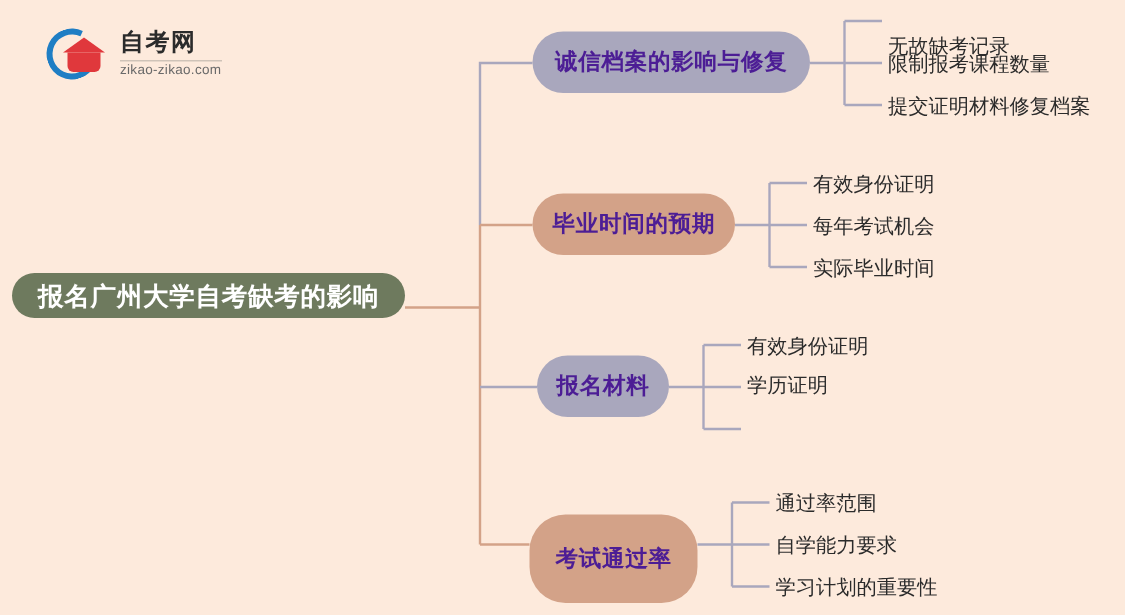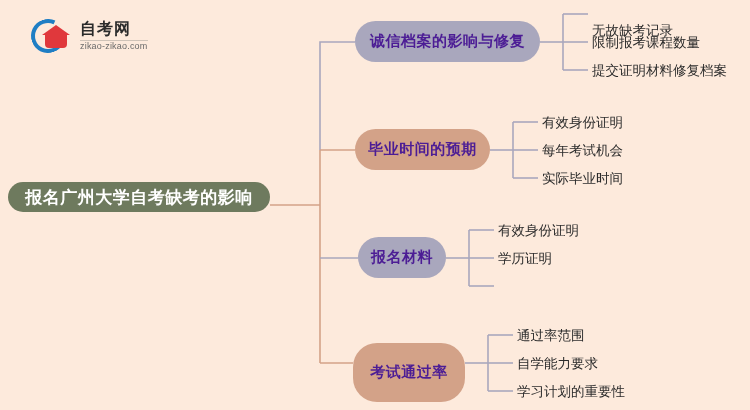--- a/index.html
+++ b/index.html
@@ -209,19 +209,19 @@
 
   <div class="leaf" style="left:592px; top:24px;">无故缺考记录</div>
   <div class="leaf" style="left:592px; top:36px;">限制报考课程数量</div>
   <div class="leaf" style="left:592px; top:64px;">提交证明材料修复档案</div>
 
   <div class="leaf" style="left:542px; top:116px;">有效身份证明</div>
   <div class="leaf" style="left:542px; top:144px;">每年考试机会</div>
   <div class="leaf" style="left:542px; top:172px;">实际毕业时间</div>
 
   <div class="leaf" style="left:498px; top:224px;">有效身份证明</div>
-  <div class="leaf" style="left:498px; top:252px;">学历证明</div>
+  <div class="leaf" style="left:498px; top:252px;font-family:Liberation Mono, monospace;">学历证明</div>
 
   <div class="leaf" style="left:517px; top:329px;">通过率范围</div>
   <div class="leaf" style="left:517px; top:357px;">自学能力要求</div>
   <div class="leaf" style="left:517px; top:385px;">学习计划的重要性</div>
 
 </div>
 
 </body></html>

